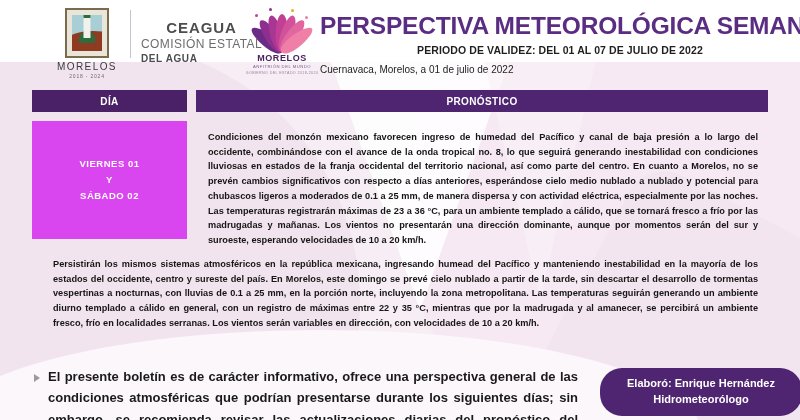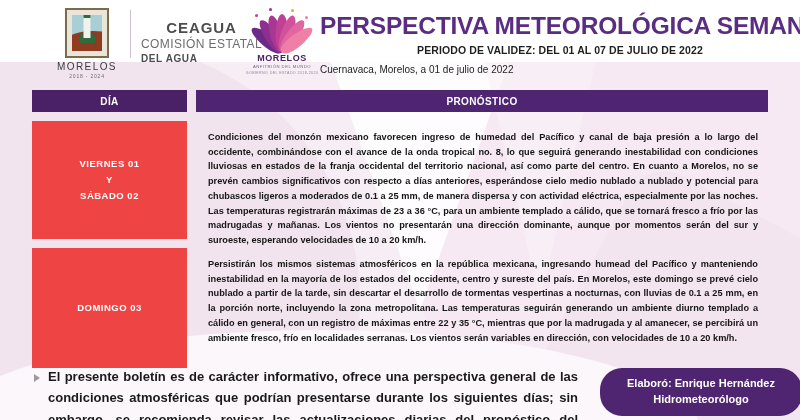--- a/index.html
+++ b/index.html
@@ -60,21 +60,21 @@
   
   .table{position:absolute;left:32px;top:90px;width:736px;z-index:3;}
   .thead{display:flex;height:22px;}
   .th-day{width:155px;background:#4a2066;color:#fff;font-size:10px;font-weight:bold;
       letter-spacing:.4px;display:flex;align-items:center;justify-content:center;}
   .th-gap{width:9px;}
   .th-fc{flex:1;background:#4f2470;color:#fff;font-size:10px;font-weight:bold;
       letter-spacing:.4px;display:flex;align-items:center;justify-content:center;}
 
   .trow{display:flex;}
-  .td-day{width:155px;background:#ef4444;color:#fff;font-size:9.5px;font-weight:bold;
+  .td-day{width:155px;background:#d946ef;color:#fff;font-size:9.5px;font-weight:bold;
       letter-spacing:.5px;display:flex;align-items:center;justify-content:center;text-align:center;line-height:1.65;}
   .td-gap{width:9px;}
   .td-fc{flex:1;padding:9px 10px 8px 12px;font-size:9.2px;line-height:1.6;color:#161616;
       text-align:justify;font-weight:bold;}
   .row1 .td-day,.row1 .td-fc{height:118px;box-sizing:border-box;}
   .row2 .td-day,.row2 .td-fc{height:120px;box-sizing:border-box;}
   .spacer-row{height:9px;}
 
   
   .footer{position:absolute;left:0;top:362px;width:800px;z-index:3;display:flex;align-items:flex-start;}
@@ -164,25 +164,20 @@
           <div>SÁBADO 02</div>
         </div>
       </div>
       <div class="td-gap"></div>
       <div class="td-fc">Condiciones del monzón mexicano favorecen ingreso de humedad del Pacífico y canal de baja presión a lo largo del occidente, combinándose con el avance de la onda tropical no. 8, lo que seguirá generando inestabilidad con condiciones lluviosas en estados de la franja occidental del territorio nacional, así como parte del centro. En cuanto a Morelos, no se prevén cambios significativos con respecto a días anteriores, esperándose cielo medio nublado a nublado y potencial para chubascos ligeros a moderados de 0.1 a 25 mm, de manera dispersa y con actividad eléctrica, especialmente por las noches. Las temperaturas registrarán máximas de 23 a 36 °C, para un ambiente templado a cálido, que se tornará fresco a frío por las madrugadas y mañanas. Los vientos no presentarán una dirección dominante, aunque por momentos serán del sur y suroeste, esperando velocidades de 10 a 20 km/h.</div>
     </div>
 
     <div class="spacer-row"></div>
 
     <div class="trow row2">
-      <div class="td-day">
-        <div>
-          <div>DOMINGO 03</div>
-        </div>
-      </div>
       <div class="td-gap"></div>
       <div class="td-fc">Persistirán los mismos sistemas atmosféricos en la república mexicana, ingresando humead del Pacífico y manteniendo inestabilidad en la mayoría de los estados del occidente, centro y sureste del país. En Morelos, este domingo se prevé cielo nublado a partir de la tarde, sin descartar el desarrollo de tormentas vespertinas a nocturnas, con lluvias de 0.1 a 25 mm, en la porción norte, incluyendo la zona metropolitana. Las temperaturas seguirán generando un ambiente diurno templado a cálido en general, con un registro de máximas entre 22 y 35 °C, mientras que por la madrugada y al amanecer, se percibirá un ambiente fresco, frío en localidades serranas. Los vientos serán variables en dirección, con velocidades de 10 a 20 km/h.</div>
     </div>
   </div>
 
   <div class="footer">
     <span class="foot-bullet"></span>
     <div class="foot-text">El presente boletín es de carácter informativo, ofrece una perspectiva general de las condiciones atmosféricas que podrían presentarse durante los siguientes días; sin embargo, se recomienda revisar las actualizaciones diarias del pronóstico del tiempo.</div>
     <div class="sign-pill">
       <div>Elaboró: Enrique Hernández</div>

